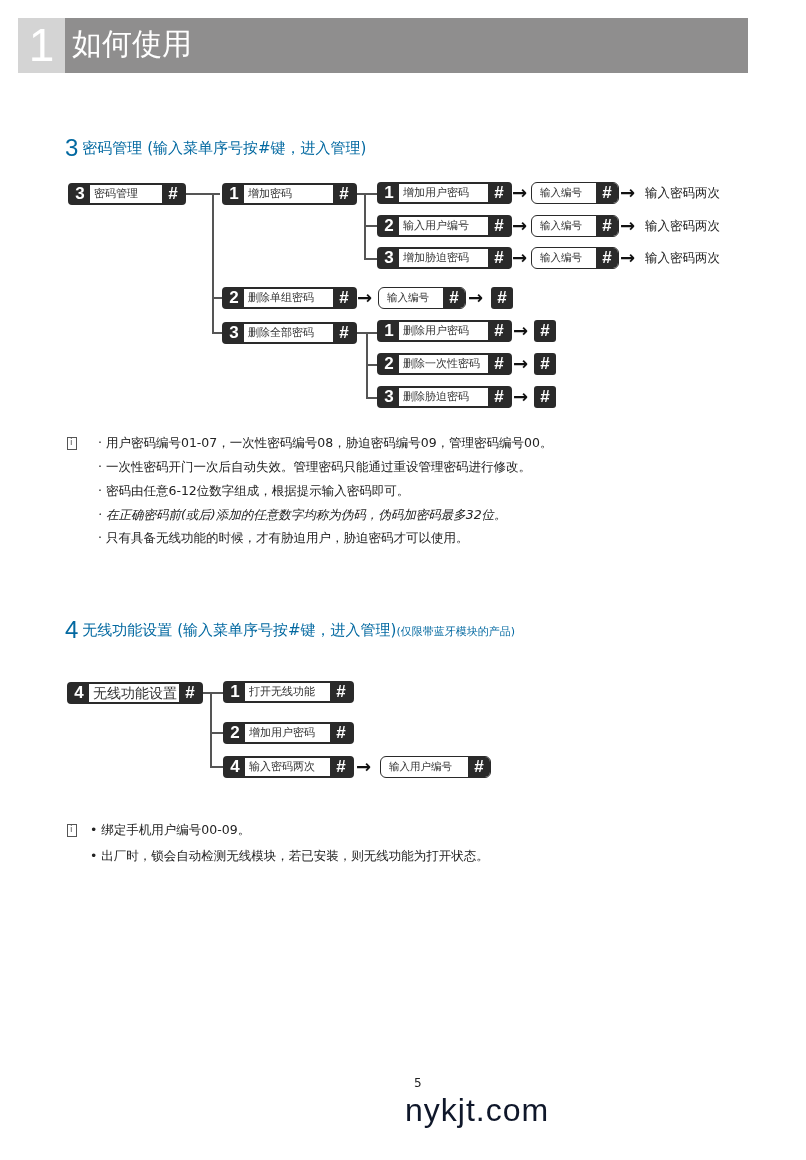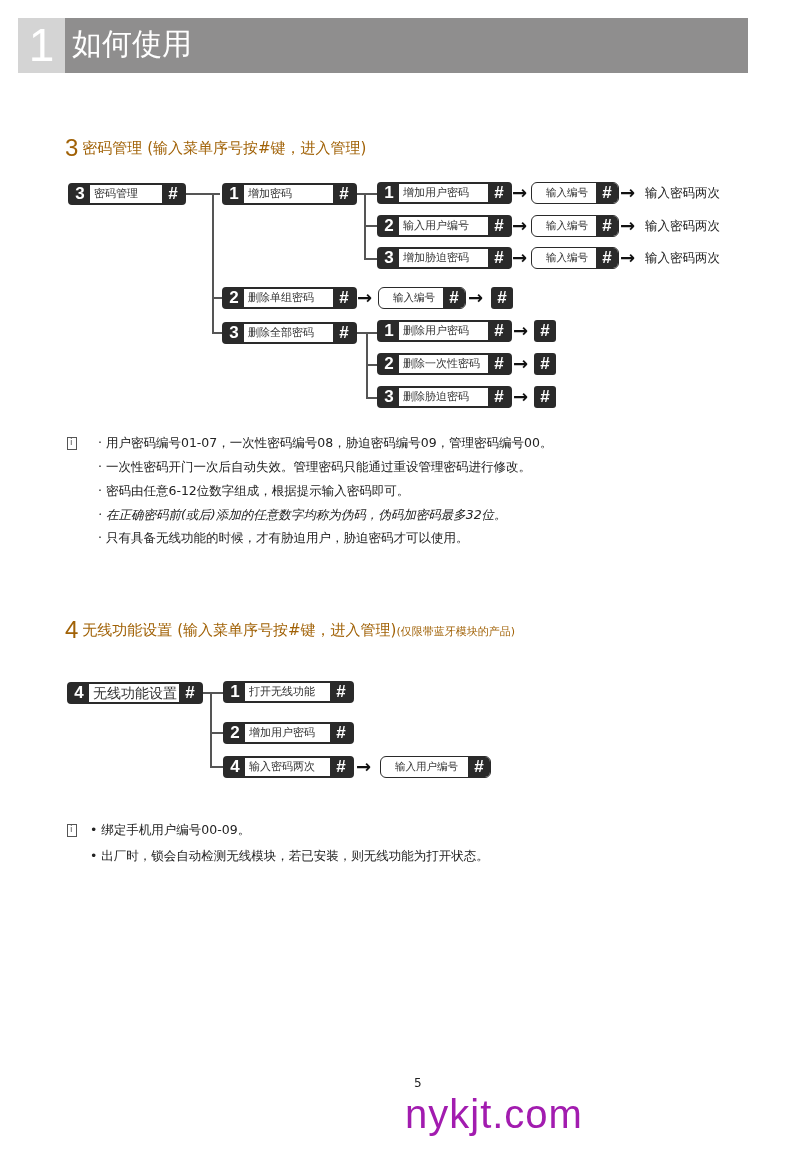--- a/index.html
+++ b/index.html
@@ -1,40 +1,40 @@
 <!DOCTYPE html>
 <html><head>
 <meta charset="utf-8">
 <style>
   html,body{margin:0;padding:0;background:#fff;}
   body{width:806px;height:1160px;position:relative;overflow:hidden;font-family:"DejaVu Sans","Liberation Sans",sans-serif;color:#222;}
   .abs{position:absolute;}
   .hdr-num{left:18px;top:18px;width:47px;height:55px;background:#d4d4d4;color:#fff;font-size:46px;line-height:55px;text-align:center;font-family:"Liberation Sans",sans-serif;}
   .hdr-band{left:65px;top:18px;width:683px;height:55px;background:#8f8e8e;}
   .hdr-title{left:72px;top:18px;height:55px;line-height:52px;color:#fff;font-size:30px;}
-  .sec-title{font-size:15px;color:#a16207;white-space:nowrap;}
+  .sec-title{font-size:15px;color:#0369a1;white-space:nowrap;}
   .sec-title .n{font-size:24px;vertical-align:-3px;margin-right:4px;font-family:"Liberation Sans",sans-serif;}
   .sec-title .sm{font-size:11px;}
   
   .box{display:flex;align-items:stretch;height:22px;border:2px solid #2a2a2a;border-radius:4px;background:#2a2a2a;box-sizing:border-box;}
   .box .num{width:20px;color:#fff;font-weight:bold;font-size:17px;line-height:18px;text-align:center;font-family:"Liberation Sans",sans-serif;}
   .box .lbl{flex:1;background:#fff;font-size:11px;line-height:18px;padding-left:4px;color:#333;white-space:nowrap;overflow:hidden;}
   .box .hash{width:22px;color:#fff;font-size:17px;line-height:18px;text-align:center;font-weight:bold;font-family:"Liberation Sans",sans-serif;}
-  .ibox{display:flex;align-items:stretch;height:22px;border:1.5px solid #2a2a2a;border-radius:6px;background:#fff;box-sizing:border-box;overflow:hidden;padding-left:6px;}
+  .ibox{display:flex;align-items:stretch;height:22px;border:1.5px solid #2a2a2a;border-radius:6px;background:#fff;box-sizing:border-box;overflow:hidden;}
   .ibox .lbl{flex:1;font-size:10.5px;line-height:19px;padding-left:8px;color:#333;white-space:nowrap;}
   .ibox .hash{width:22px;background:#2a2a2a;color:#fff;font-size:17px;line-height:19px;text-align:center;font-weight:bold;font-family:"Liberation Sans",sans-serif;}
   .hbox{width:22px;height:22px;background:#2a2a2a;border-radius:3px;color:#fff;font-size:17px;line-height:22px;text-align:center;font-weight:bold;font-family:"Liberation Sans",sans-serif;}
   .line{background:#555;}
   .arrow{font-size:18px;line-height:22px;color:#111;font-weight:bold;font-family:"DejaVu Sans",sans-serif;}
   .result{font-size:12.5px;line-height:22px;color:#222;white-space:nowrap;}
   .note-icon{width:10px;height:13px;border:1px solid #555;box-sizing:border-box;}
   .note-icon:after{content:"i";position:absolute;left:2px;top:-1px;font-size:9px;color:#555;}
   .note{font-size:12.5px;color:#222;white-space:nowrap;line-height:16px;}
   .page-num{font-size:12px;color:#222;}
-  .site{font-size:40px;color:#a21caf;font-family:"Liberation Sans",sans-serif;letter-spacing:1px;}
+  .site{font-size:32px;color:#0f172a;font-family:"Liberation Sans",sans-serif;letter-spacing:1px;}
 </style>
 </head>
 <body>
 
 <div class="abs hdr-band"></div>
 <div class="abs hdr-num">1</div>
 <div class="abs hdr-title">如何使用</div>
 
 <div class="abs sec-title" style="left:65px;top:134px;">
   <span class="n">3</span><span>密码管理</span> <span>(输入菜单序号按#键，进入管理)</span>

